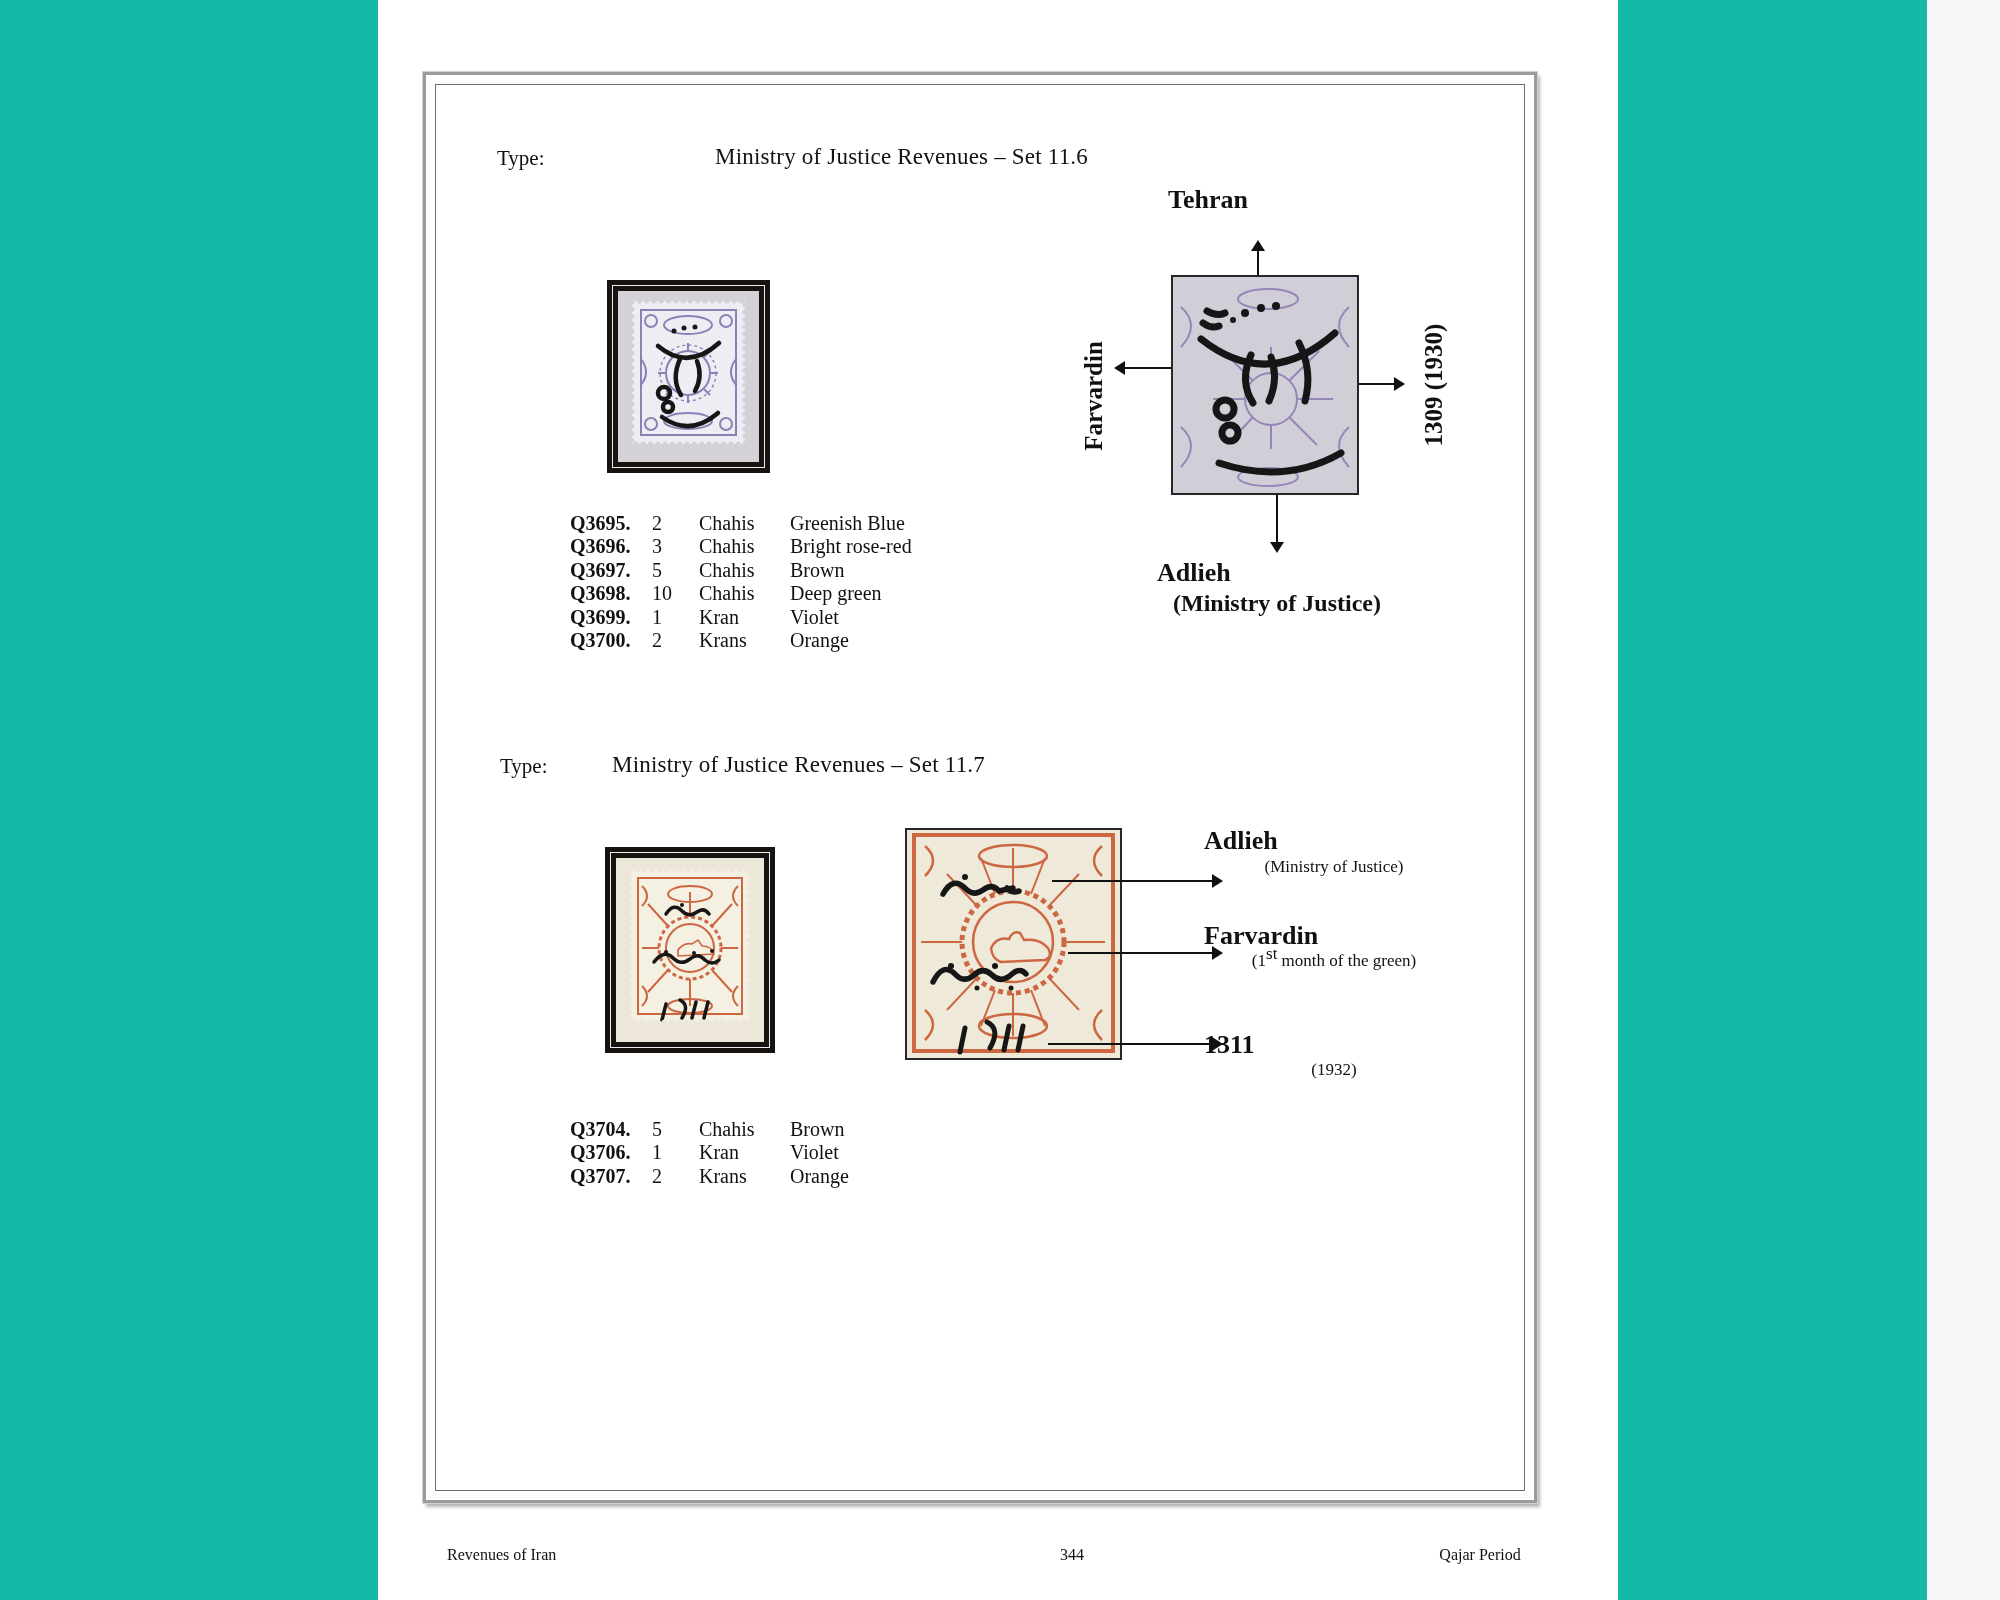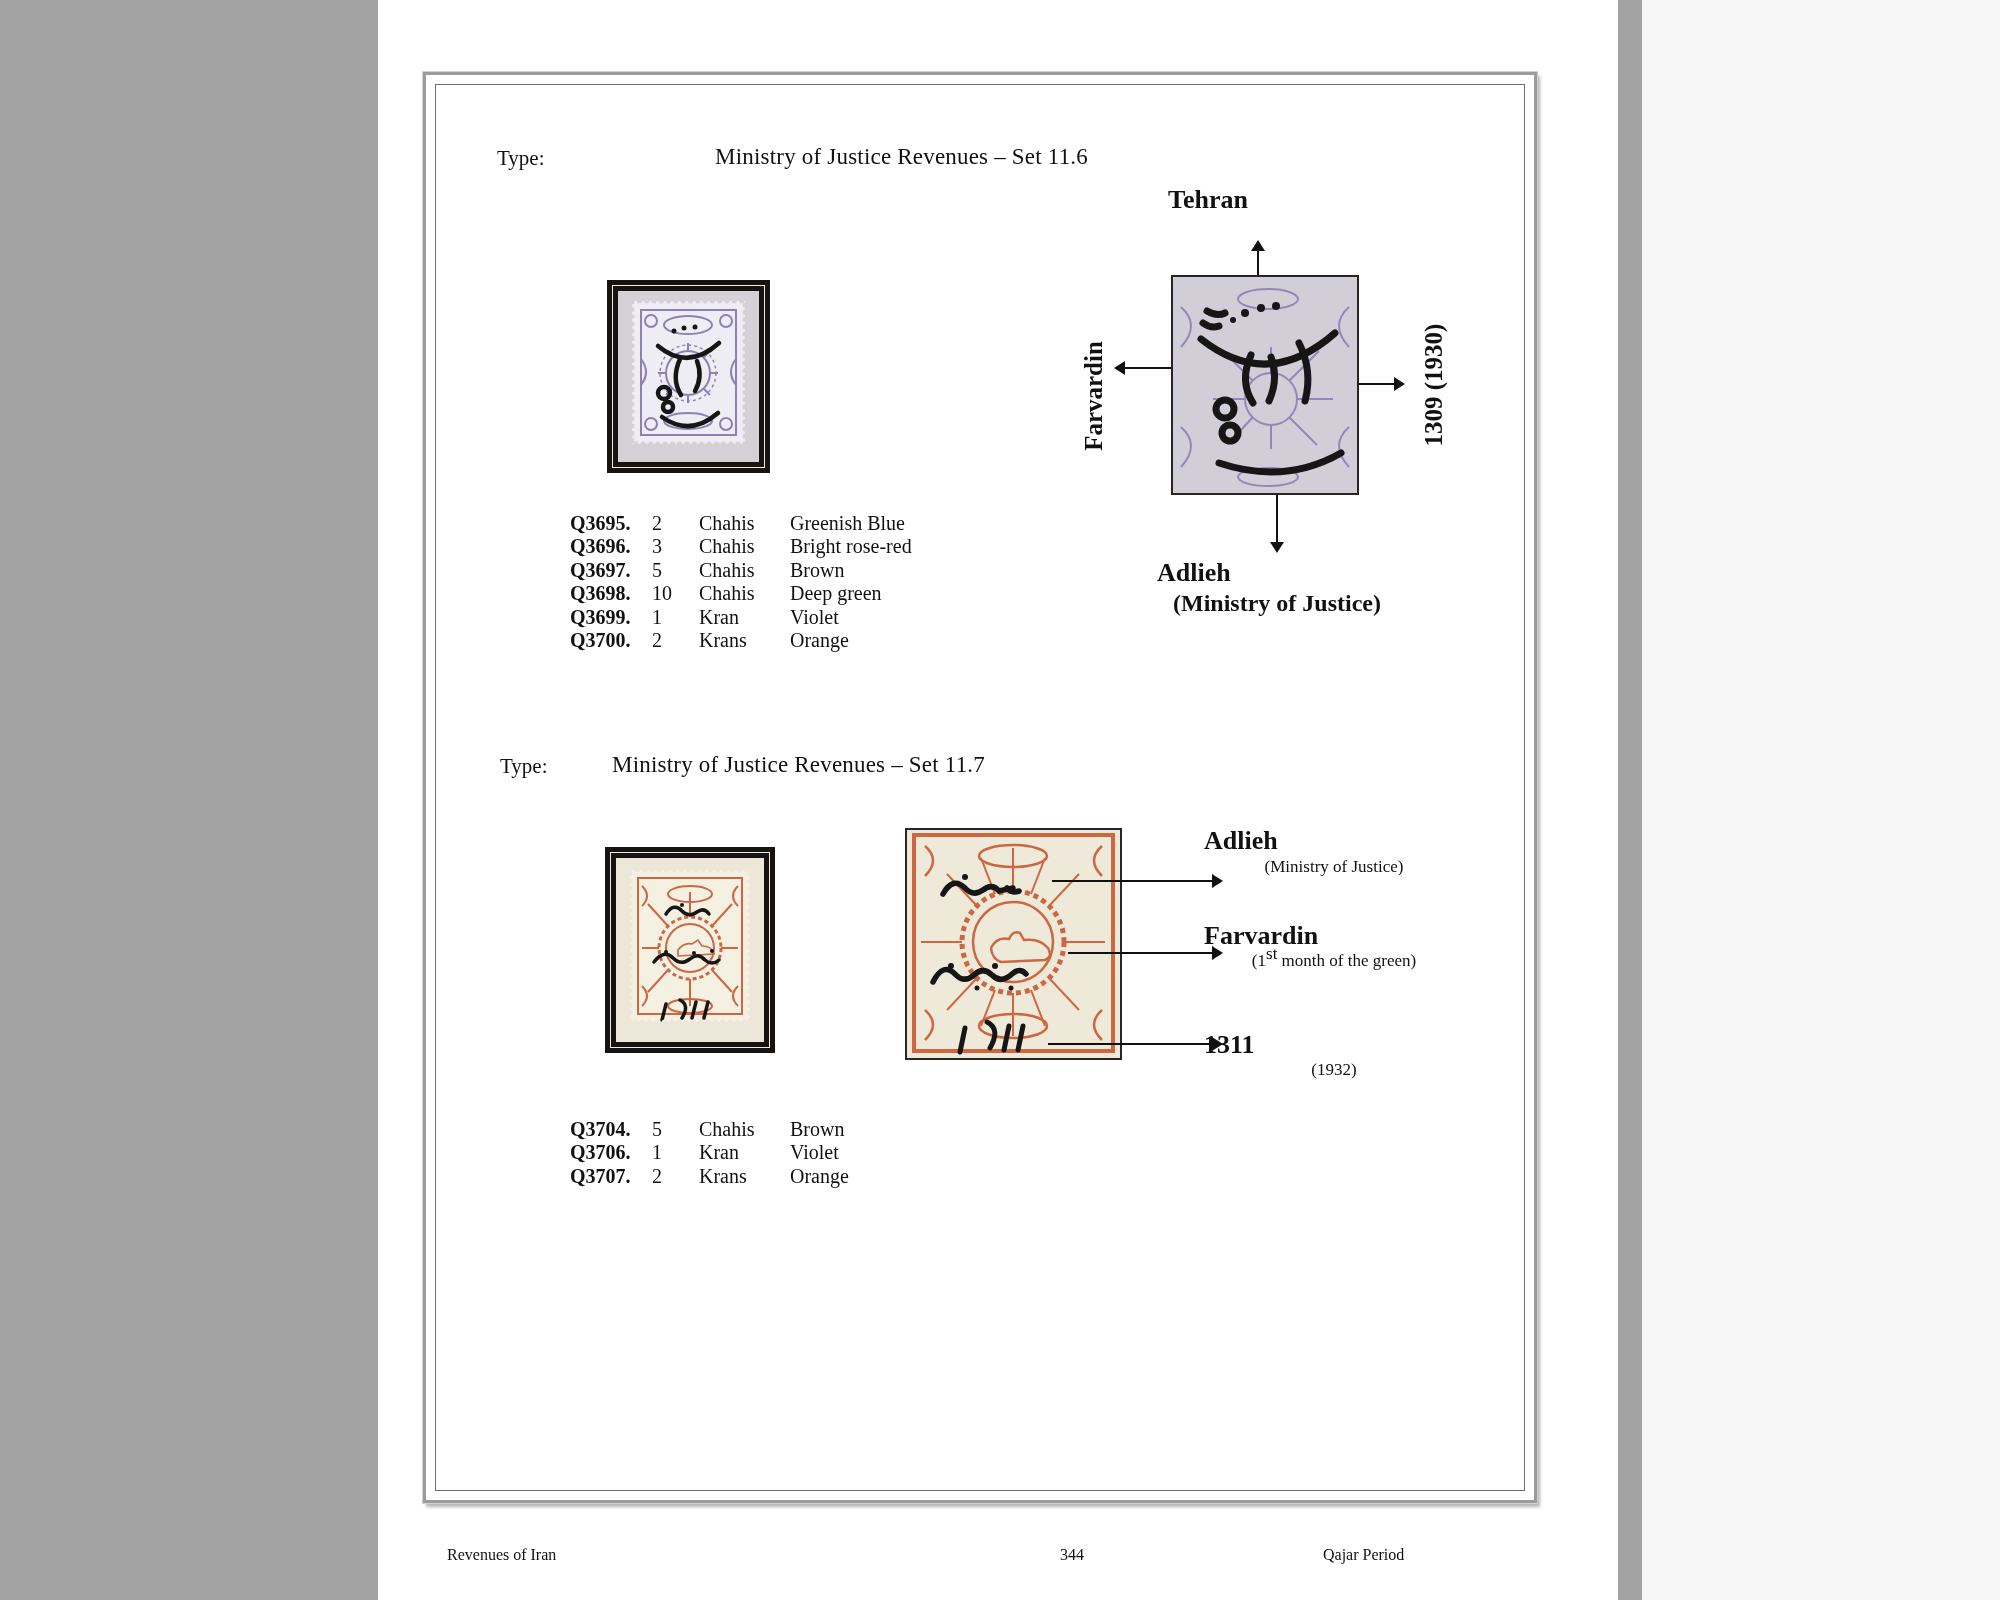--- a/index.html
+++ b/index.html
@@ -5,21 +5,21 @@
   :root{
     --violet-ink:#8d80b4;
     --violet-photo-bg:#d4d2d6;
     --orange-ink:#cd6742;
     --orange-photo-bg:#ece7d9;
     --overprint-ink:#161616;
     --frame-gray:#9b9b9b;
   }
   *{box-sizing:border-box}
   body{margin:0;background:#f7f7f7;font-family:"Liberation Serif","DejaVu Serif",serif;color:#111}
-  .canvas{position:relative;width:1642px;height:1600px;overflow:hidden;background:#a3a3a3}
+  .canvas{position:relative;width:1927px;height:1600px;overflow:hidden;background:#14b8a6}
   .paper{position:absolute;left:378px;top:0;width:1240px;height:1600px;background:#ffffff}
   .frame-outer{position:absolute;left:423px;top:72px;width:1114px;height:1431px;
     border:3px solid var(--frame-gray);outline:1px solid #cfcfcf;
     box-shadow:3px 4px 3px rgba(110,110,110,.5);background:#fff}
   .frame-inner{position:absolute;inset:9px;border:1px solid #6e6e6e}
 
   .abs{position:absolute}
   .tlabel{font-size:21px}
   .heading{font-size:23px;font-weight:normal;letter-spacing:.2px}
   .big-bold{font-size:26px;font-weight:bold;}
@@ -307,14 +307,14 @@
     <div class="lrow">
       <span class="cat">Q3707.</span>
         <span>2</span>
         <span>Krans</span>
         <span>Orange</span>
     </div>
   </div>
 
   <div class="footer" style="left:447px">Revenues of Iran</div>
   <div class="footer" style="left:884px;width:200px;text-align:right">344</div>
-  <div class="footer" style="left:1323px;width:200px;text-align:left">Qajar Period</div>
+  <div class="footer" style="left:1380px;width:200px;text-align:center">Qajar Period</div>
 </div>
 
 </body></html>

